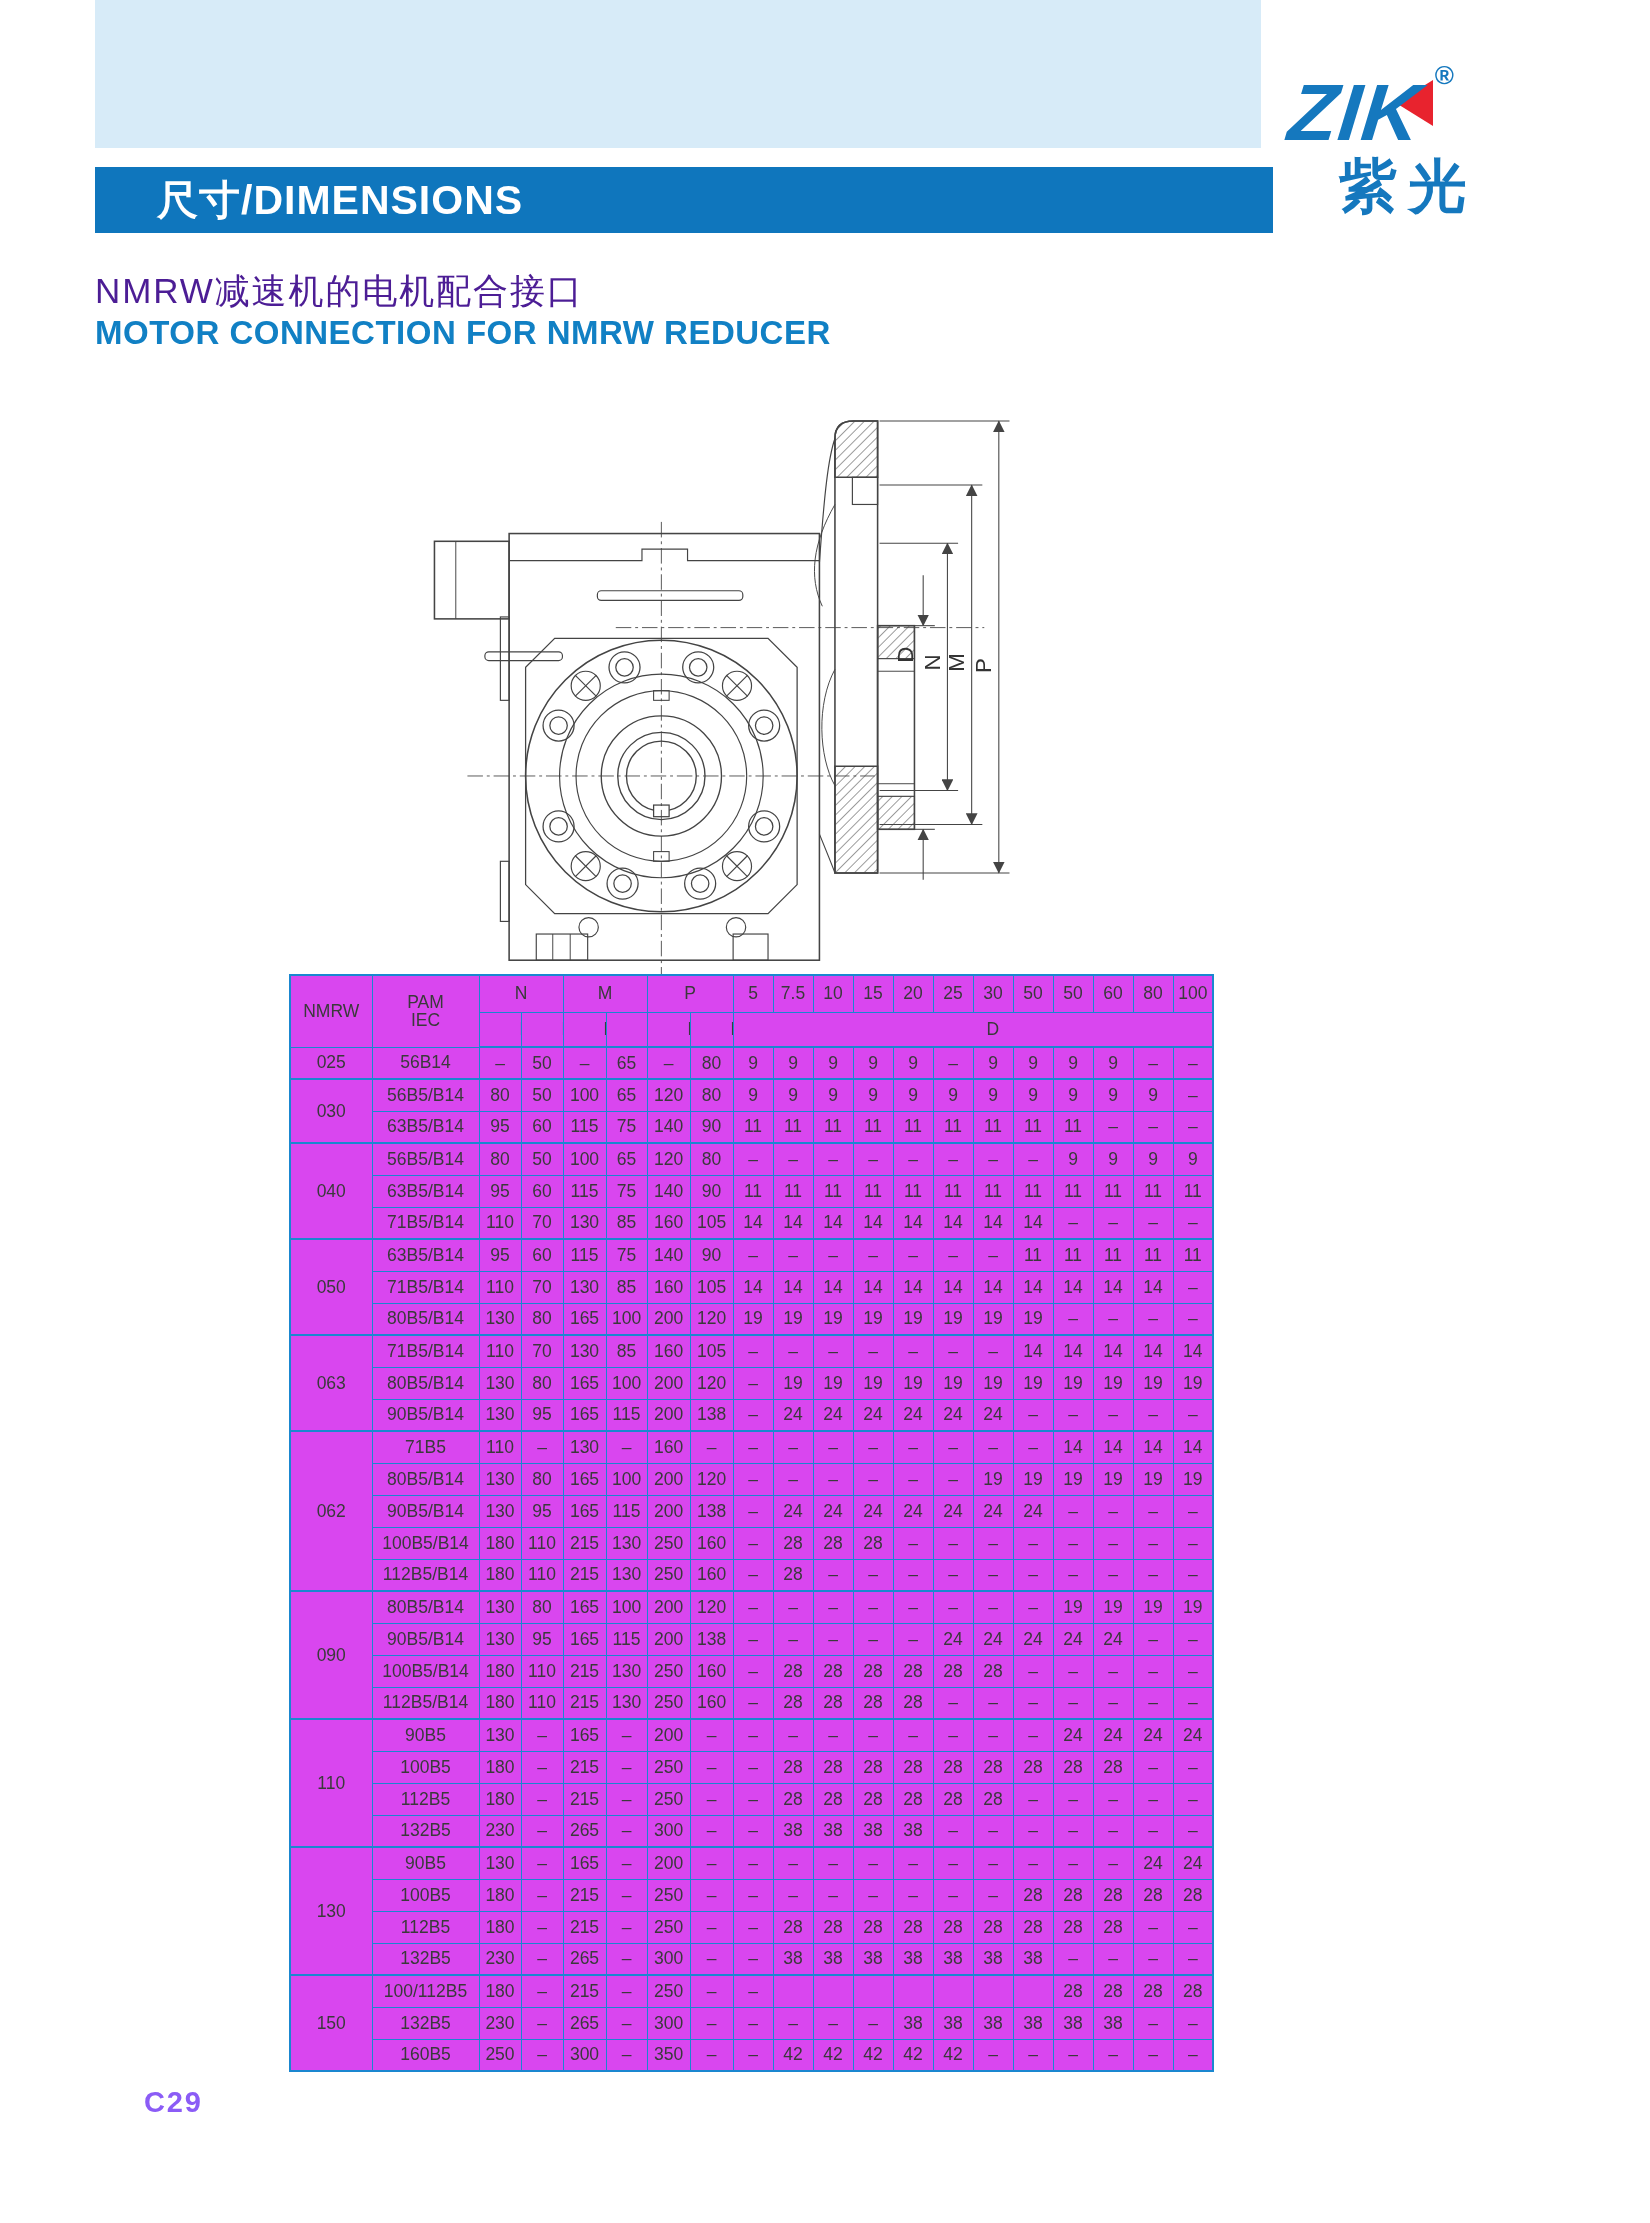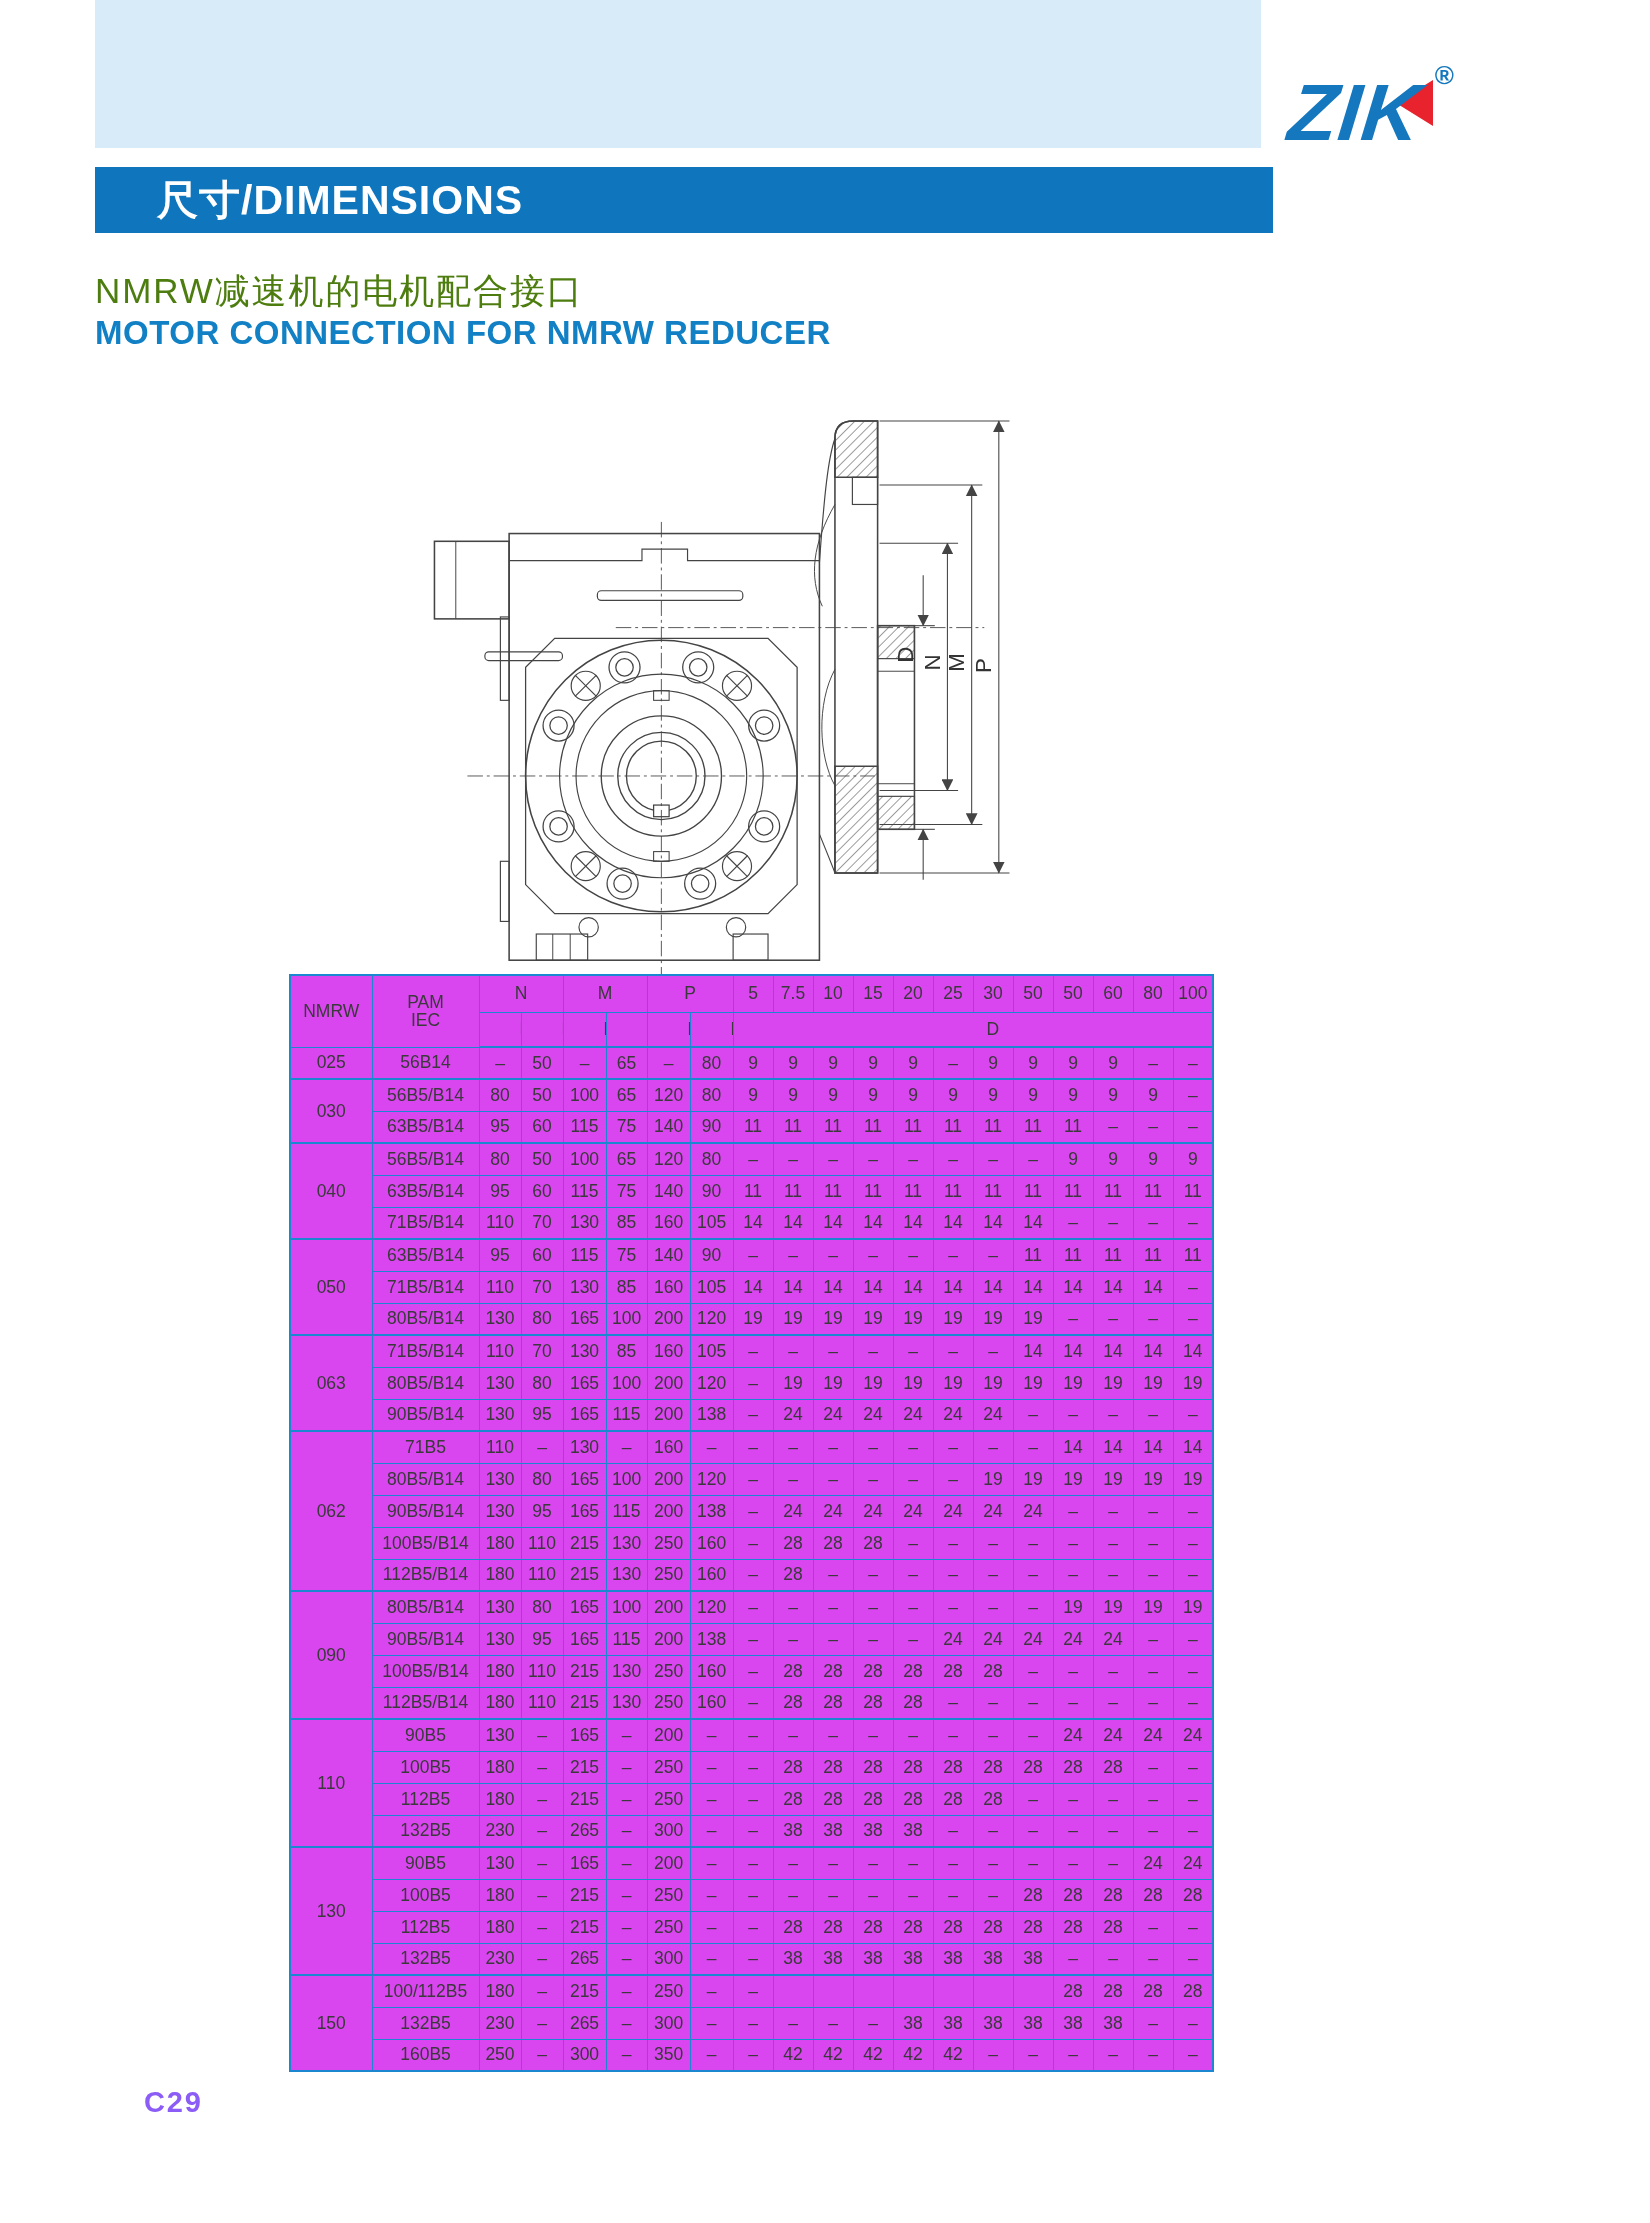--- a/index.html
+++ b/index.html
@@ -30,21 +30,21 @@
     display:inline-block; width:0; height:0;
     border-top:23px solid transparent; border-bottom:23px solid transparent;
     border-right:37px solid #e8232e; margin-left:-25px; vertical-align:13.6px;
   }
   .zik-reg { font-size:26px; font-weight:700; color:#1578be; vertical-align:56px; margin-left:1.9px; }
   .logo-cn {
     font-weight:700; font-size:58px; color:#1578be; letter-spacing:11.6px;
     margin-top:0px; margin-left:50px; line-height:64px;
   }
 
-  .subtitle-cn { left:95px; top:268px; font-size:35px; color:#4d7c0f; letter-spacing:1.9px; }
+  .subtitle-cn { left:95px; top:268px; font-size:35px; color:#4c1d95; letter-spacing:1.9px; }
   .subtitle-en { left:95px; top:314px; font-size:33px; font-weight:bold; color:#1180c4; letter-spacing:0.5px; }
 
   
   .drawing { left:417px; top:378px; width:640px; height:602px; }
   .drawing svg { display:block; }
 
   
   table.dim {
     position:absolute; left:289px; top:974px; width:916px;
     border-collapse:collapse; table-layout:fixed; background:#d946ef;
@@ -68,20 +68,21 @@
 </style>
 </head>
 <body>
 
 <div class="abs band"></div>
 
 <div class="abs logo">
   <div class="logo-line">
     <span class="zik-text">ZIK</span><span class="zik-tri"></span><span class="zik-reg">®</span>
   </div>
+  <div class="logo-cn">紫光</div>
 </div>
 
 <div class="abs title-bar">
   <span>尺寸/DIMENSIONS</span>
 </div>
 
 <div class="abs subtitle-cn">NMRW减速机的电机配合接口</div>
 <div class="abs subtitle-en">MOTOR CONNECTION FOR NMRW REDUCER</div>
 
 <div class="abs drawing">

